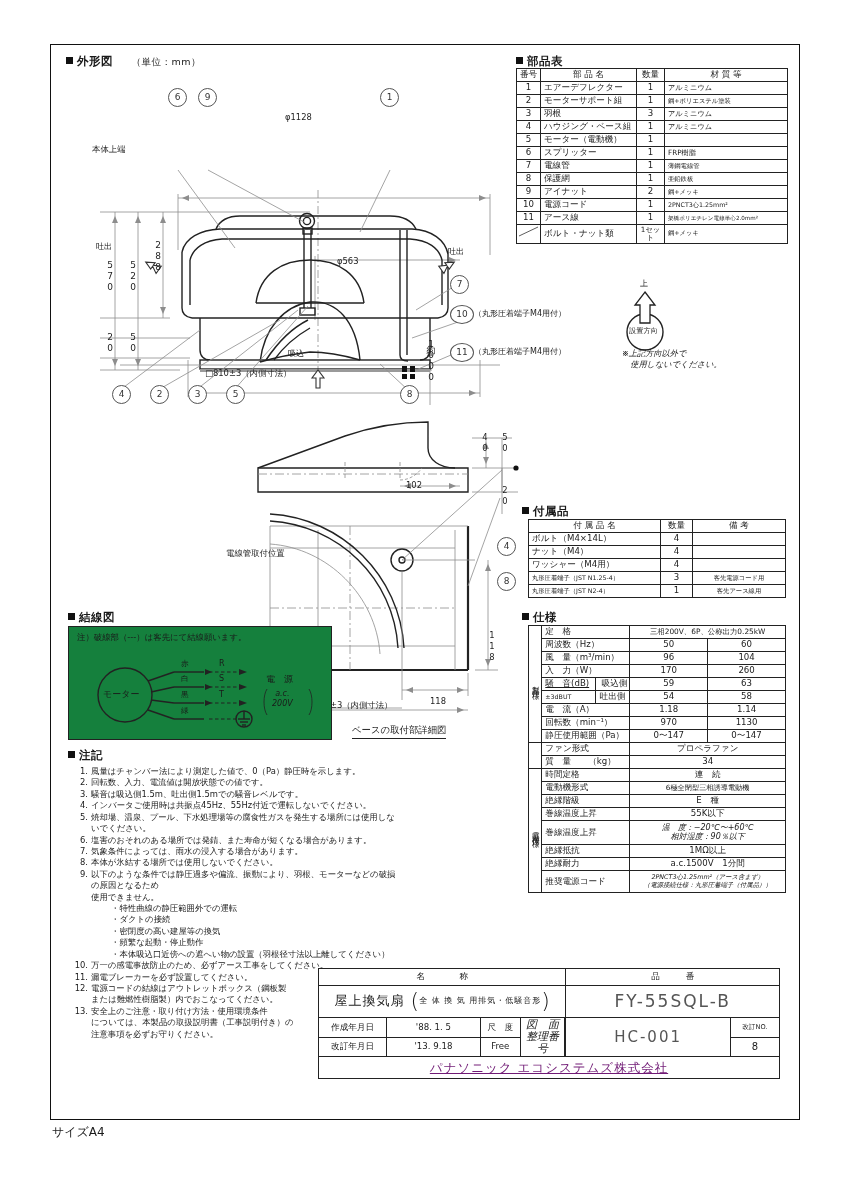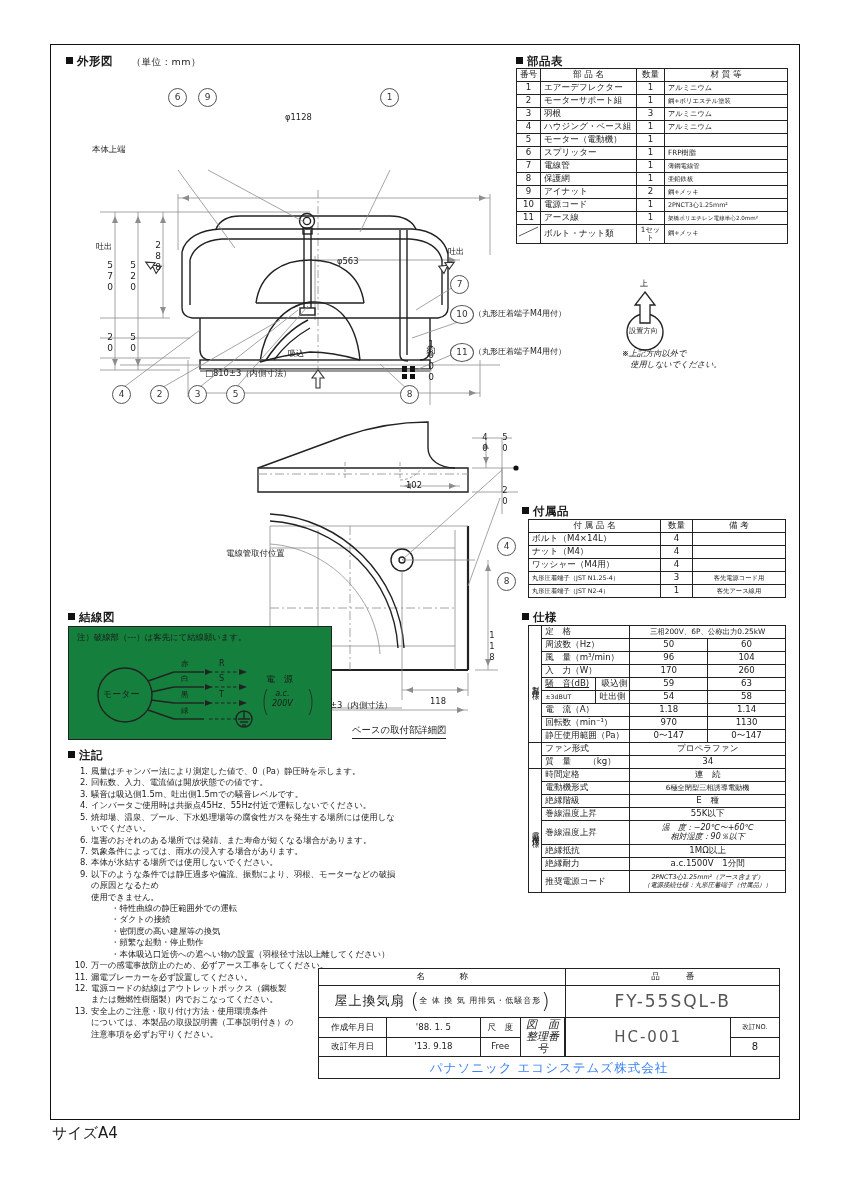--- a/index.html
+++ b/index.html
@@ -730,19 +730,19 @@
       <td rowspan="2" style="font-size:15px;letter-spacing:2px;color:#555;width:140px;">HC-001</td>
       <td style="width:42px;font-size:6.6px;">改訂NO.</td>
     </tr>
     <tr>
       <td style="height:16px;">改訂年月日</td>
       <td>'13. 9.18</td>
       <td>Free</td>
       <td style="font-size:10px;">8</td>
     </tr>
     <tr>
-      <td colspan="7" style="height:22px;font-size:12.5px;letter-spacing:1px;color:#3b82f6;">パナソニック エコシステムズ株式会社</td>
+      <td colspan="7" style="height:22px;font-size:12.5px;letter-spacing:1px;color:#701a75;text-decoration:underline;">パナソニック エコシステムズ株式会社</td>
     </tr>
   </tbody>
     </table>
 
-  <div class="abs" style="left:52px;top:1124px;font-size:15px;">サイズA4</div>
+  <div class="abs" style="left:52px;top:1124px;font-size:12px;">サイズA4</div>
 </div>
 
 </body></html>

